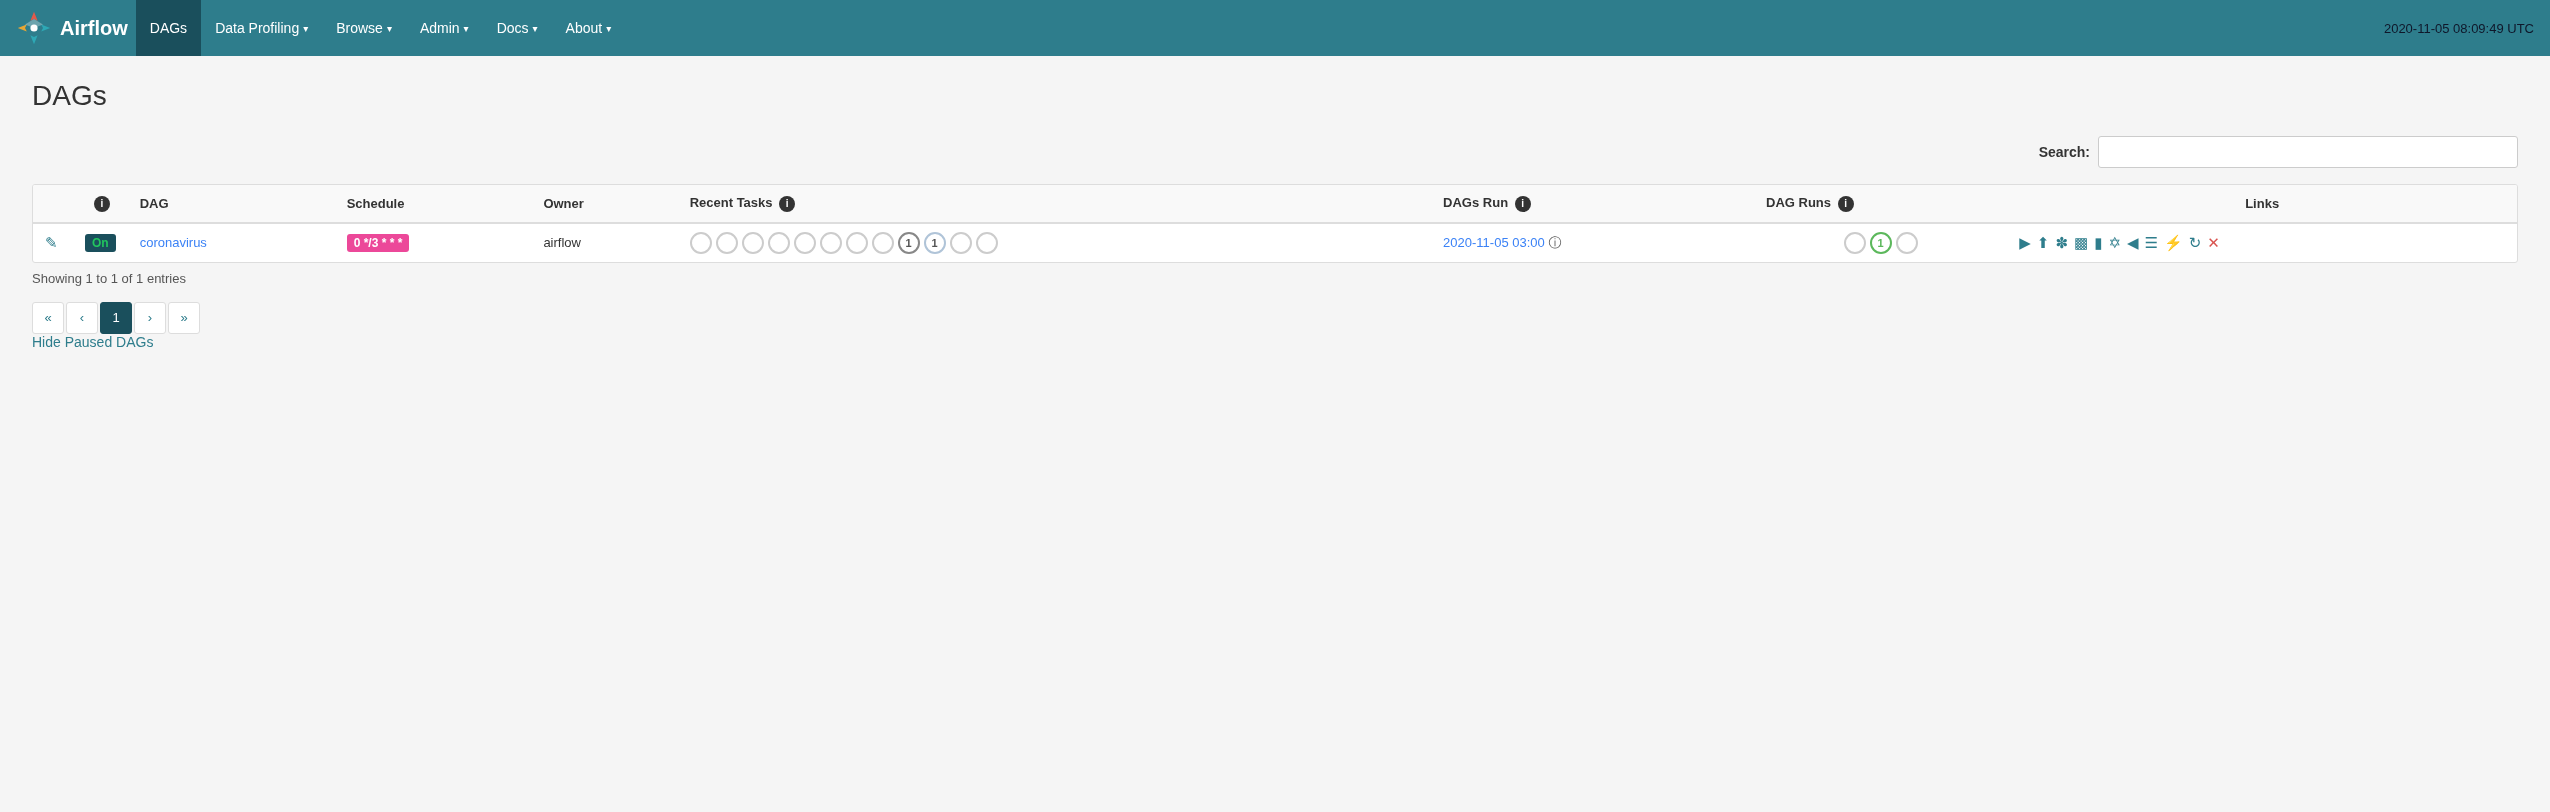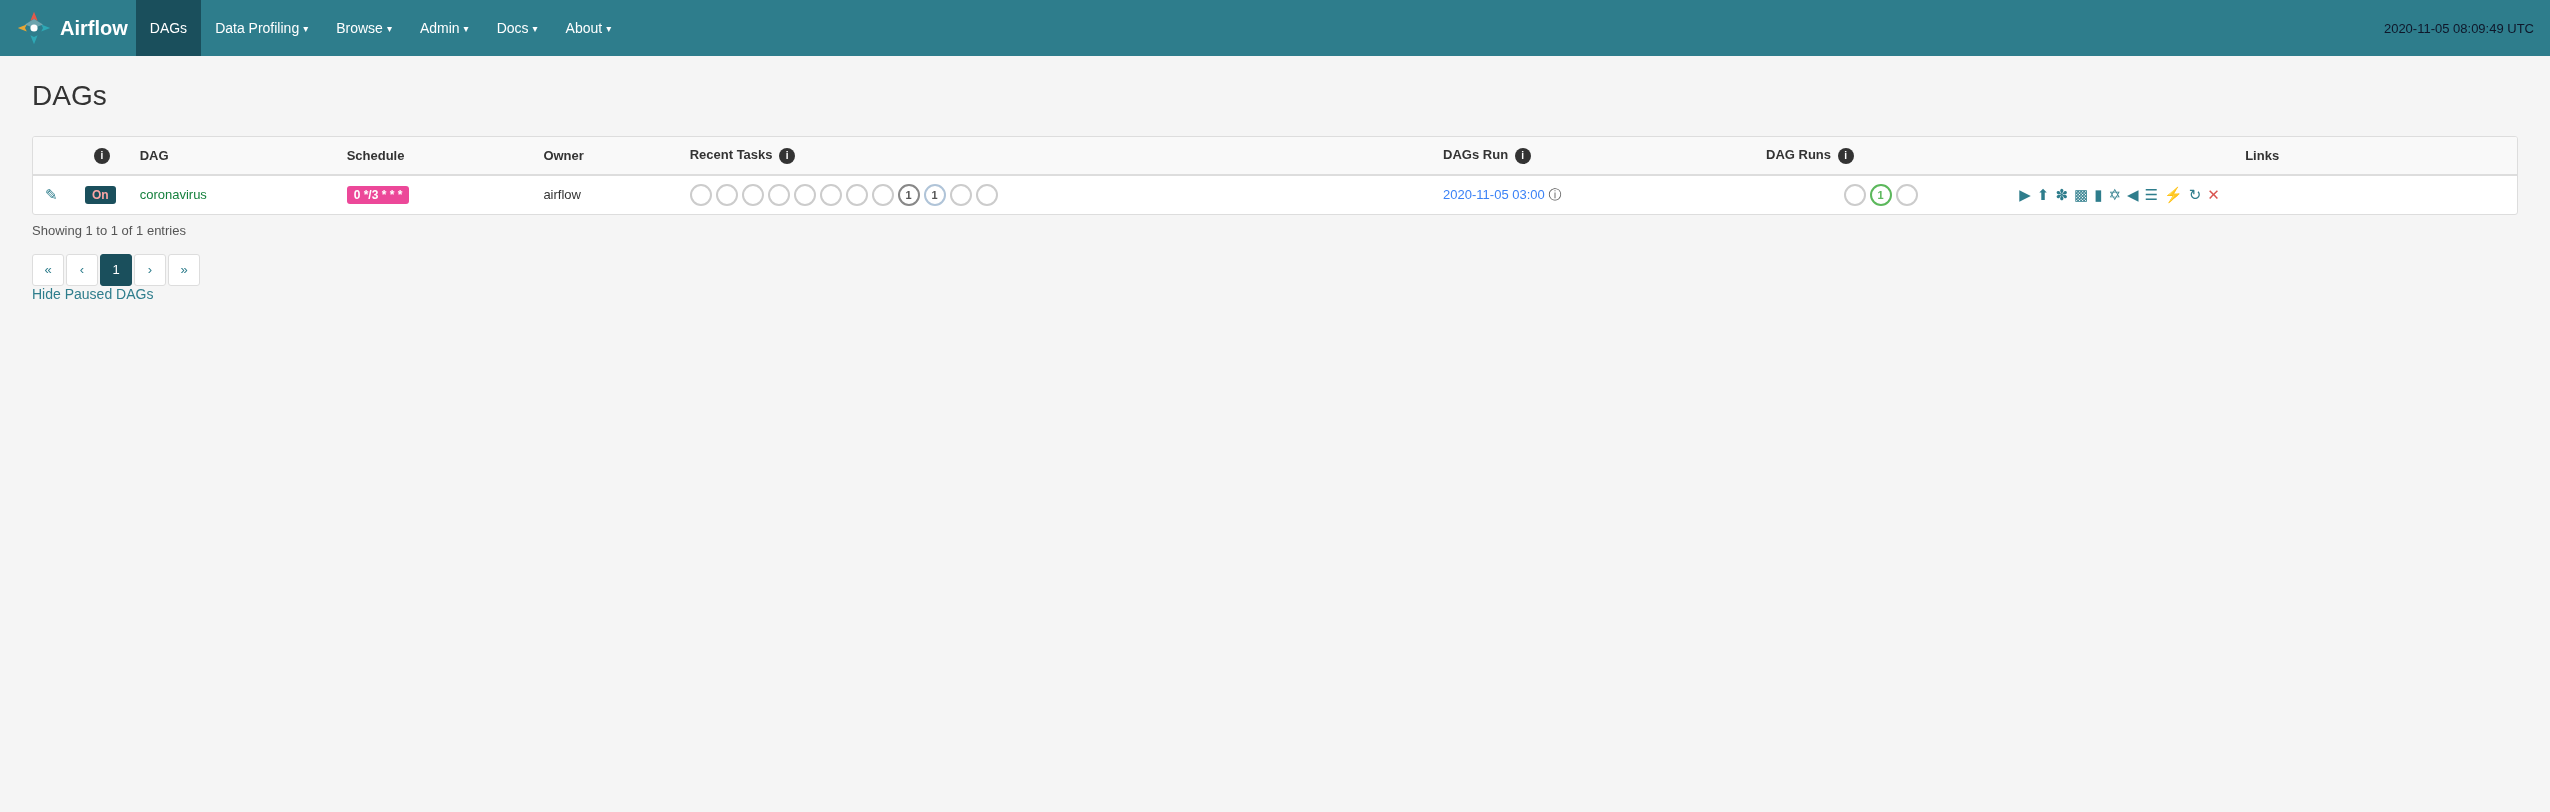--- a/index.html
+++ b/index.html
@@ -27,28 +27,28 @@
     
     .table-wrapper { background: #fff; border: 1px solid #ddd; border-radius: 3px; overflow: auto; }
     table { width: 100%; border-collapse: collapse; font-size: 13px; }
     thead tr { background: #f9f9f9; border-bottom: 2px solid #ddd; }
     th { padding: 10px 12px; text-align: left; font-weight: 700; color: #333; white-space: nowrap; }
     th.center { text-align: center; }
     td { padding: 8px 12px; border-top: 1px solid #eee; vertical-align: middle; }
     td.center { text-align: center; }
 
     
-    .toggle-on { background: #1a4f5c; color: #fca5a5; border-radius: 3px; padding: 2px 7px; font-size: 12px; font-weight: bold; display: inline-block; }
+    .toggle-on { background: #1a4f5c; color: #22c55e; border-radius: 3px; padding: 2px 7px; font-size: 12px; font-weight: bold; display: inline-block; }
     .edit-icon { color: #2e7d8c; cursor: pointer; font-size: 15px; }
 
     
     .schedule-badge { background: #ec4899; color: #fff; border-radius: 3px; padding: 2px 7px; font-size: 12px; font-weight: bold; display: inline-block; }
 
     
-    .dag-link { color: #15803d; text-decoration: none; font-weight: 500; }
+    .dag-link { color: #3b82f6; text-decoration: none; font-weight: 500; }
 
     
     .task-circles { display: flex; align-items: center; gap: 4px; }
     .task-circle { width: 22px; height: 22px; border-radius: 50%; border: 2px solid #ccc; background: transparent; display: flex; align-items: center; justify-content: center; font-size: 11px; font-weight: bold; color: #333; }
     .task-circle.gray-border { border-color: #888; color: #555; }
     .task-circle.light-border { border-color: #b0c4d8; color: #555; }
 
     
     .dag-run-circles { display: flex; align-items: center; gap: 4px; justify-content: center; }
     .dag-run-circle { width: 22px; height: 22px; border-radius: 50%; border: 2px solid #ccc; background: transparent; display: flex; align-items: center; justify-content: center; font-size: 11px; font-weight: bold; }
@@ -117,20 +117,24 @@
     <span class="chevron">▾</span>
   </a>
   <div class="nav-spacer"></div>
   <span class="nav-time">2020-11-05 08:09:49 UTC</span>
 </nav>
 
 <div class="page">
   <h1 class="page-title">DAGs</h1>
 
   
+  <div class="search-row">
+    <label class="search-label">Search:</label>
+    <input class="search-input" type="text" style="">
+  </div>
 
   
   <div class="table-wrapper">
     <table>
       <thead>
         <tr>
           <th style="width:40px;"></th>
           <th style="width:40px;" class="center">
             <span class="info-circle">i</span>
           </th>

